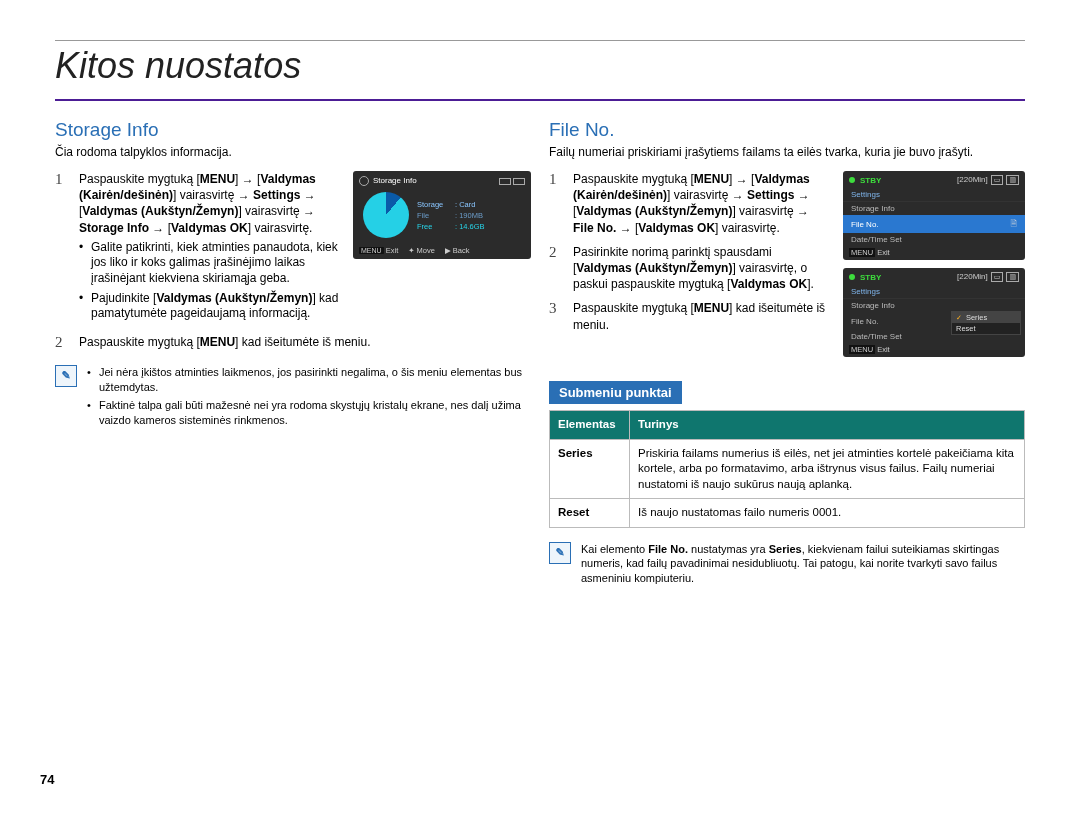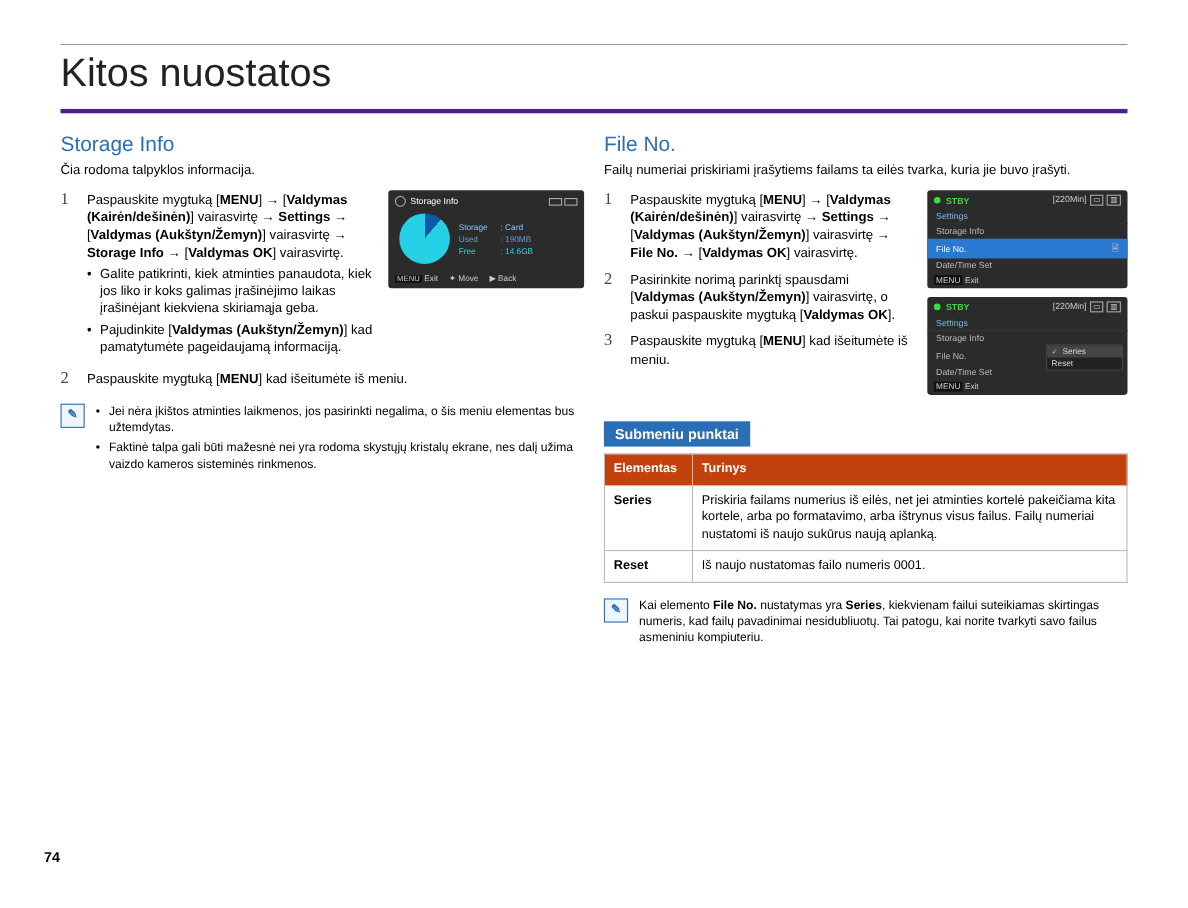--- a/index.html
+++ b/index.html
@@ -11,24 +11,25 @@
     width: 1080px;
     height: 825px;
     position: relative;
     padding: 40px 55px 30px 55px;
   }
   .page-title {
     font-size: 36px;
     font-weight: 300;
     color: #222;
     border-top: 1px solid #999;
-    border-bottom: 4px solid #4c1d95;
+    border-bottom: 2px solid #4c1d95;
     padding: 4px 0 12px 0;
     margin-bottom: 18px;
     font-family: "Segoe UI Light", "Segoe UI", Arial, sans-serif;
+    font-style: italic;
   }
   .columns { display: flex; gap: 18px; }
   .col { flex: 1; }
   .section-head {
     color: #2a6fb5;
     font-size: 19px;
     font-weight: 400;
     margin-bottom: 4px;
   }
   .lead { font-size: 12px; margin-bottom: 12px; }
@@ -129,21 +130,21 @@
     font-weight:bold; font-size:13px; padding:4px 10px;
     margin-top:16px; margin-bottom:6px;
   }
   table.sm {
     border-collapse:collapse; width:100%; font-size:11.5px;
   }
   table.sm th, table.sm td {
     border:1px solid #bbb; padding:6px 8px; text-align:left; vertical-align:top;
     line-height:1.35;
   }
-  table.sm th { background:#c2410c; color:#fff; font-weight:bold; }
+  table.sm th { background:#0f766e; color:#fff; font-weight:bold; }
   table.sm th.el { width:80px; }
   table.sm td.name { font-weight:bold; width:80px; }
 
   .pagenum {
     position:absolute; left:40px; bottom:38px;
     font-weight:bold; font-size:13px;
   }
 </style>
 </head>
 <body>
@@ -177,21 +178,21 @@
                 </span>
             </div>
             <div class="body">
               <div class="pie"></div>
               <div class="kv">
                 <div class="row">
                     <span class="k">Storage</span>
                     <span class="v">: Card</span>
                   </div>
                 <div class="row used">
-                    <span class="k">Used</span>
+                    <span class="k">File</span>
                     <span class="v">: 190MB</span>
                   </div>
                 <div class="row free">
                     <span class="k">Free</span>
                     <span class="v">: 14.6GB</span>
                   </div>
               </div>
             </div>
             <div class="foot">
               <span><span class="tag">MENU</span> <span>Exit</span></span>

